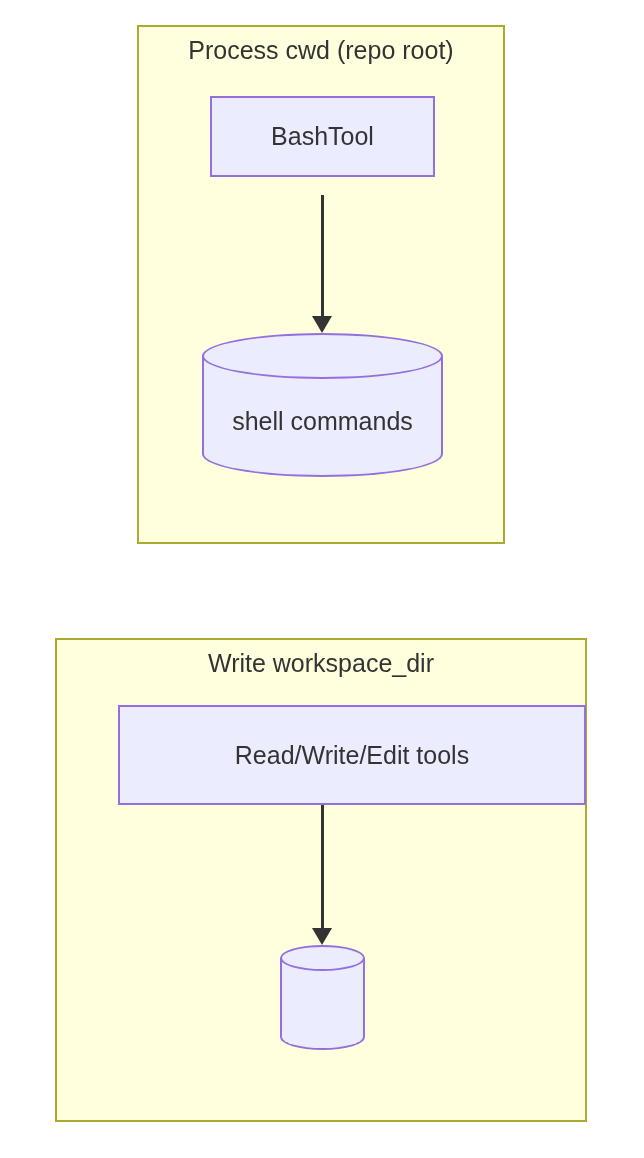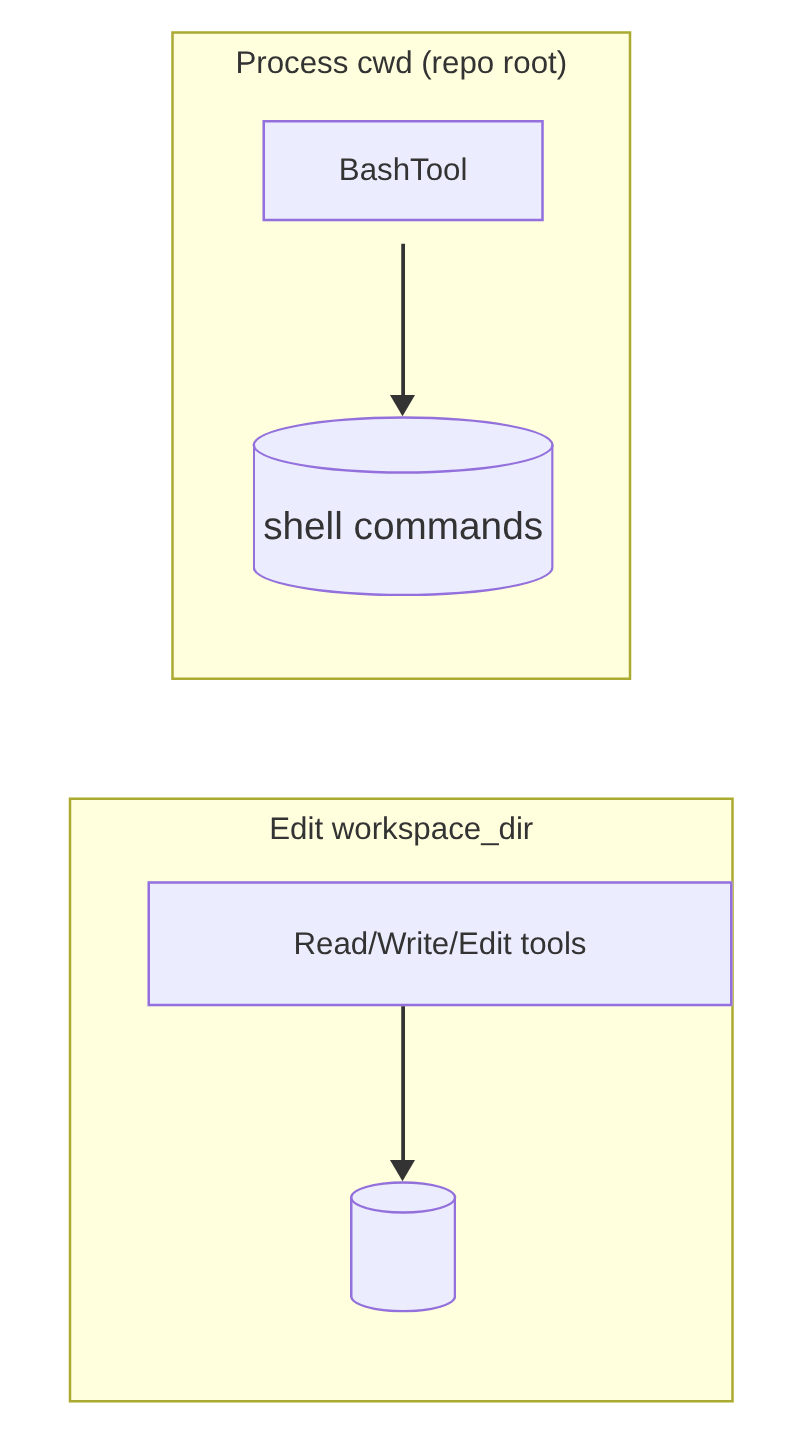--- a/index.html
+++ b/index.html
@@ -94,21 +94,21 @@
     background: var(--node-fill);
     border: 2px solid var(--node-border);
     border-radius: 50%;
   }
   .cyl-label {
     position: absolute;
     left: 0; right: 0;
     display: flex;
     align-items: center;
     justify-content: center;
-    font-size: 31px;
+    font-size: 25px;
     color: var(--text);
     text-align: center;
     white-space: nowrap;
   }
   .cyl-shell { left: 202px; top: 333px; width: 241px; height: 144px; }
   .cyl-shell .cyl-top   { height: 46px; }
   .cyl-shell .cyl-body  { top: 23px; border-radius: 0 0 50% 50% / 0 0 23px 23px; }
   .cyl-shell .cyl-label { top: 46px; bottom: 14px; }
 
   .cyl-files { left: 280px; top: 945px; width: 85px; height: 105px; }
@@ -134,21 +134,21 @@
     <div class="arrow-head"></div>
   </div>
 
   <div class="cylinder cyl-shell">
     <div class="cyl-body"></div>
     <div class="cyl-top"></div>
     <div class="cyl-label">shell commands</div>
   </div>
 
   <div class="cluster cluster-2">
-    <div class="cluster-title">Edit workspace_dir</div>
+    <div class="cluster-title">Write workspace_dir</div>
   </div>
 
   <div class="rect-node node-rwe">
     <span>Read/Write/Edit tools</span>
   </div>
 
   <div class="arrow arrow-2">
     <div class="arrow-line"></div>
     <div class="arrow-head"></div>
   </div>

